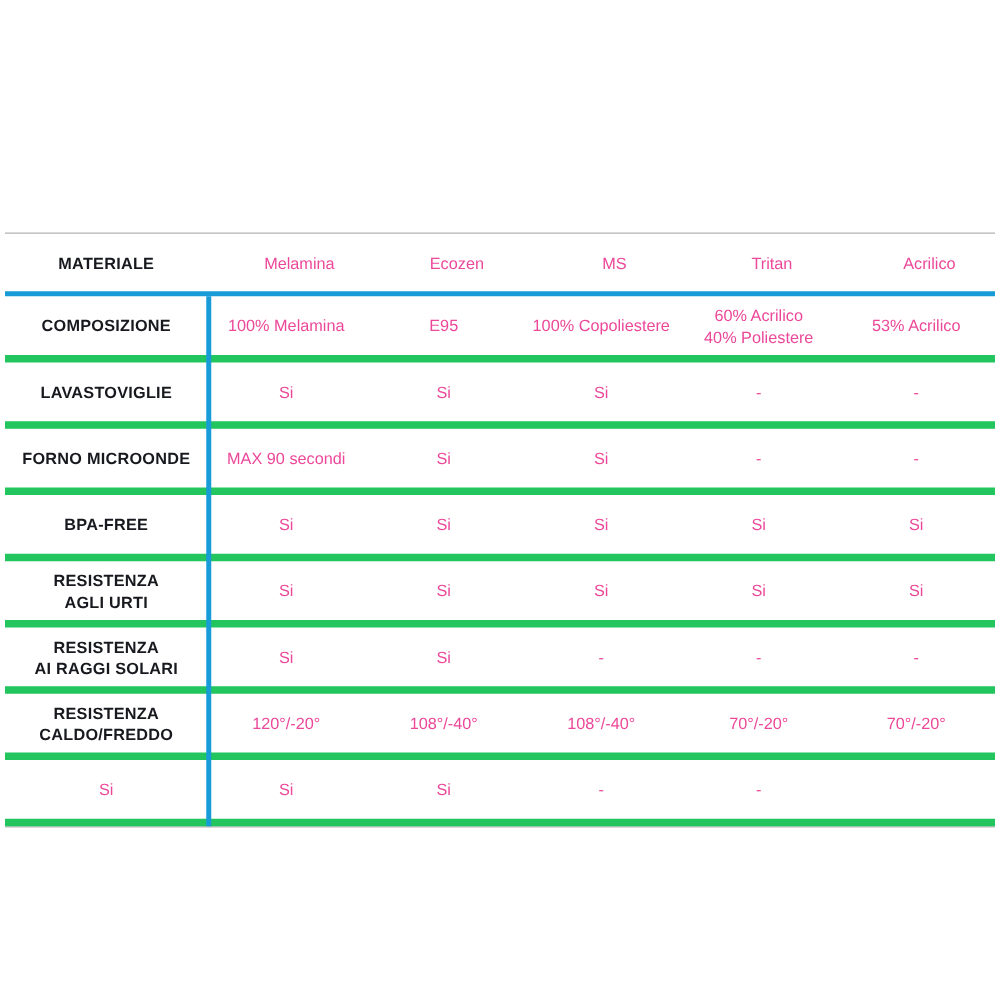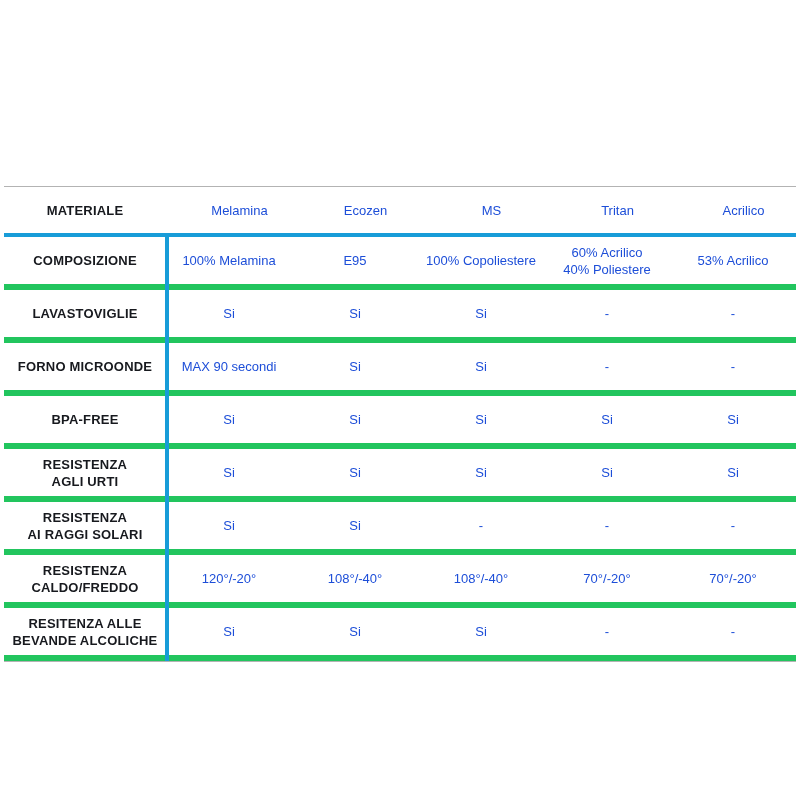--- a/index.html
+++ b/index.html
@@ -47,21 +47,21 @@
   .row:not(:last-child) {
     border-bottom: 6px solid #22c55e;
   }
   .cell {
     display: flex;
     align-items: center;
     justify-content: center;
     text-align: center;
     font-size: 13px;
     line-height: 17px;
-    color: #1d4ed8;
+    color: #ec4899;
     white-space: pre-line;
     padding: 0 6px;
     box-sizing: border-box;
   }
   .label-cell {
     font-weight: bold;
     color: #17191e;
     letter-spacing: 0.2px;
   }
   .vline {
@@ -153,22 +153,20 @@
         <div class="cell label-cell">RESISTENZA
 CALDO/FREDDO</div>
         <div class="cell">120°/-20°</div>
         <div class="cell">108°/-40°</div>
         <div class="cell">108°/-40°</div>
         <div class="cell">70°/-20°</div>
         <div class="cell">70°/-20°</div>
       </div>
 
       <div class="grid-row row">
-        <div class="cell label-cell">RESITENZA ALLE
-BEVANDE ALCOLICHE</div>
         <div class="cell">Si</div>
         <div class="cell">Si</div>
         <div class="cell">Si</div>
         <div class="cell">-</div>
         <div class="cell">-</div>
       </div>
 
       <div class="vline"></div>
     </div>
 

